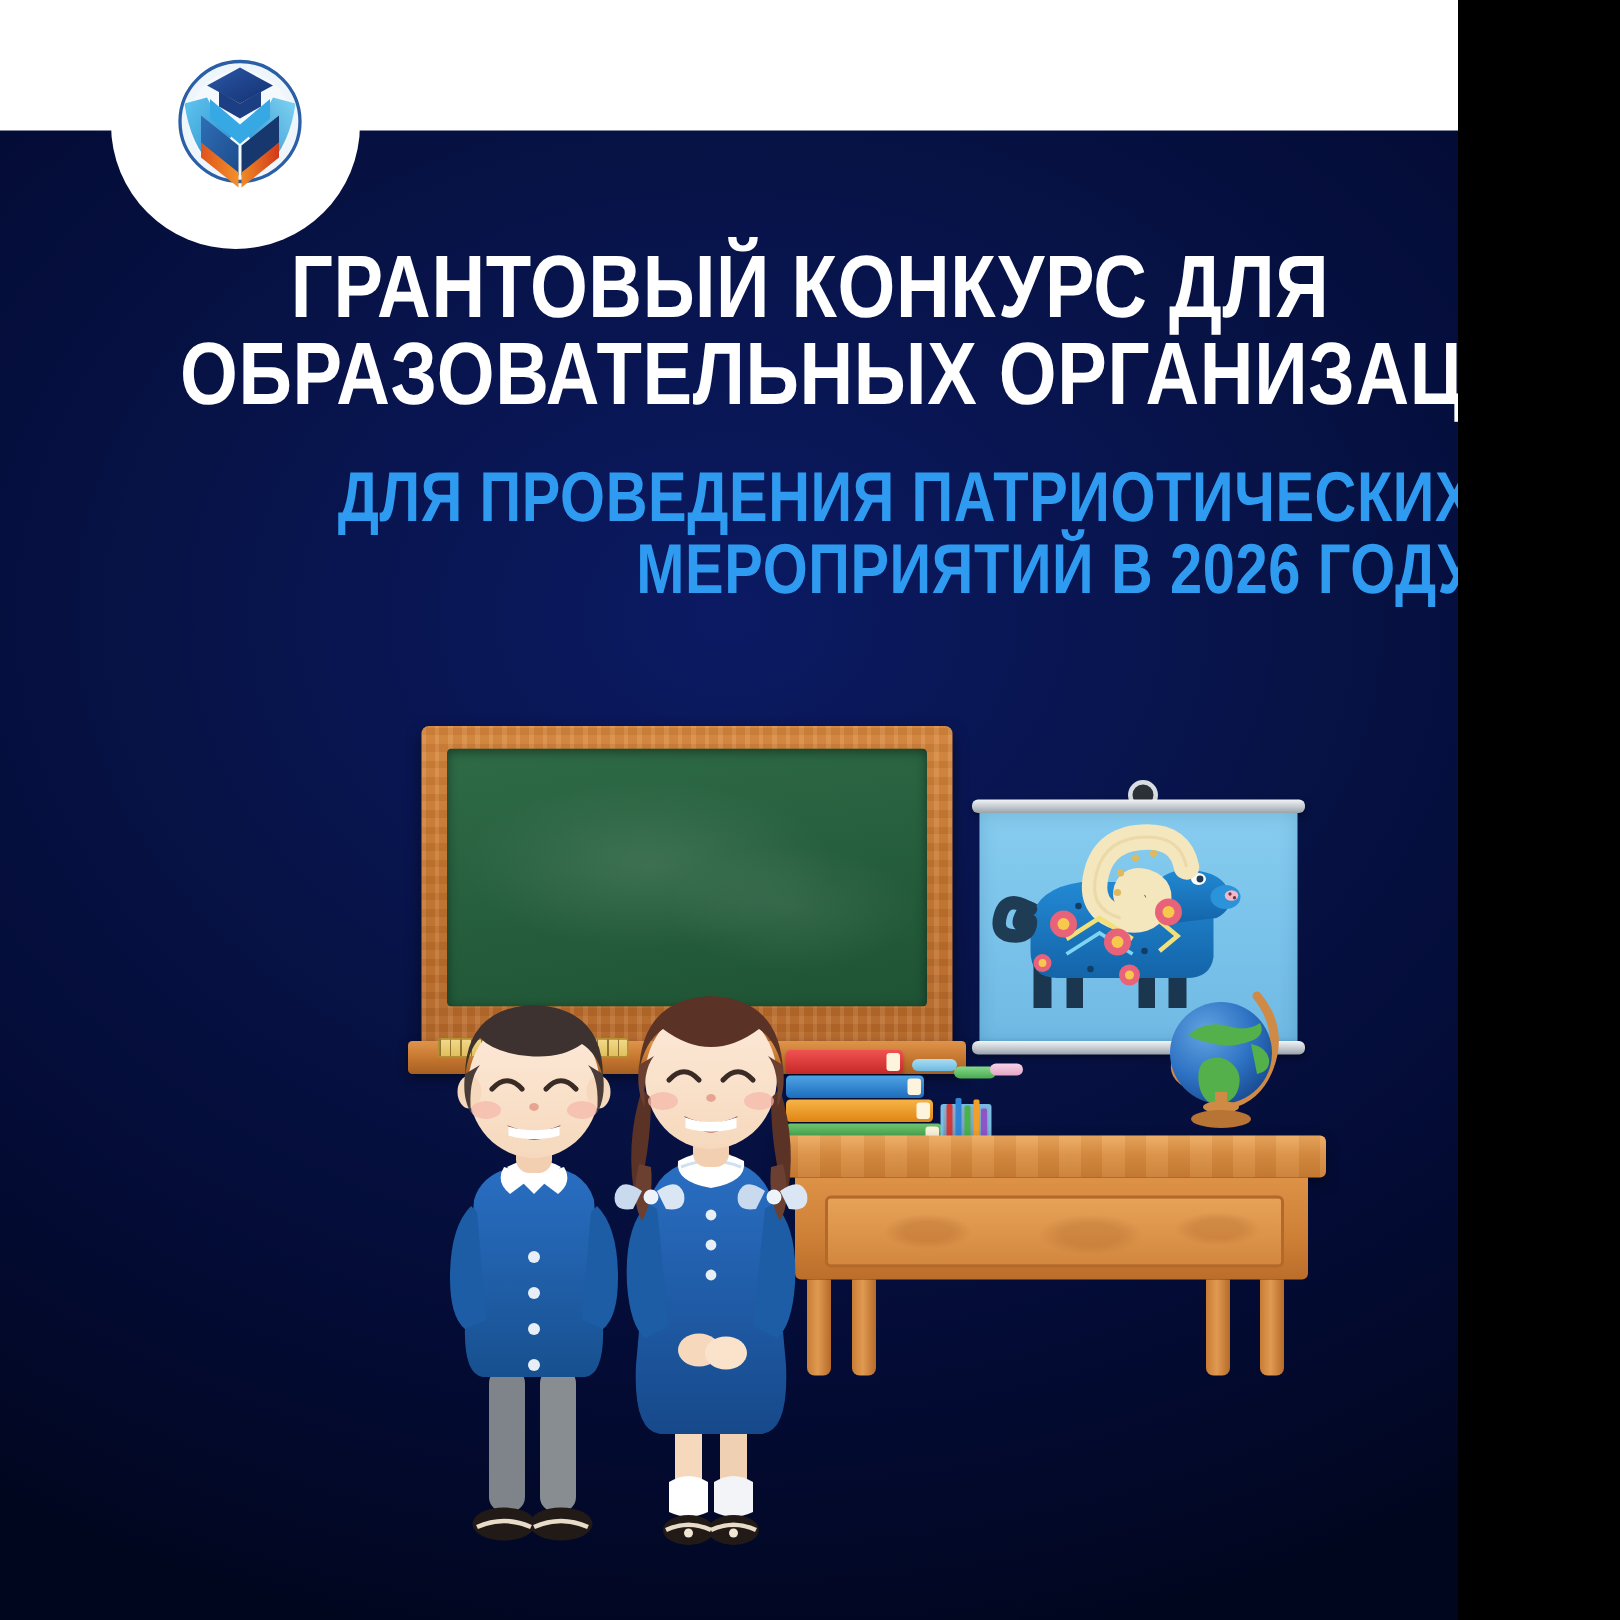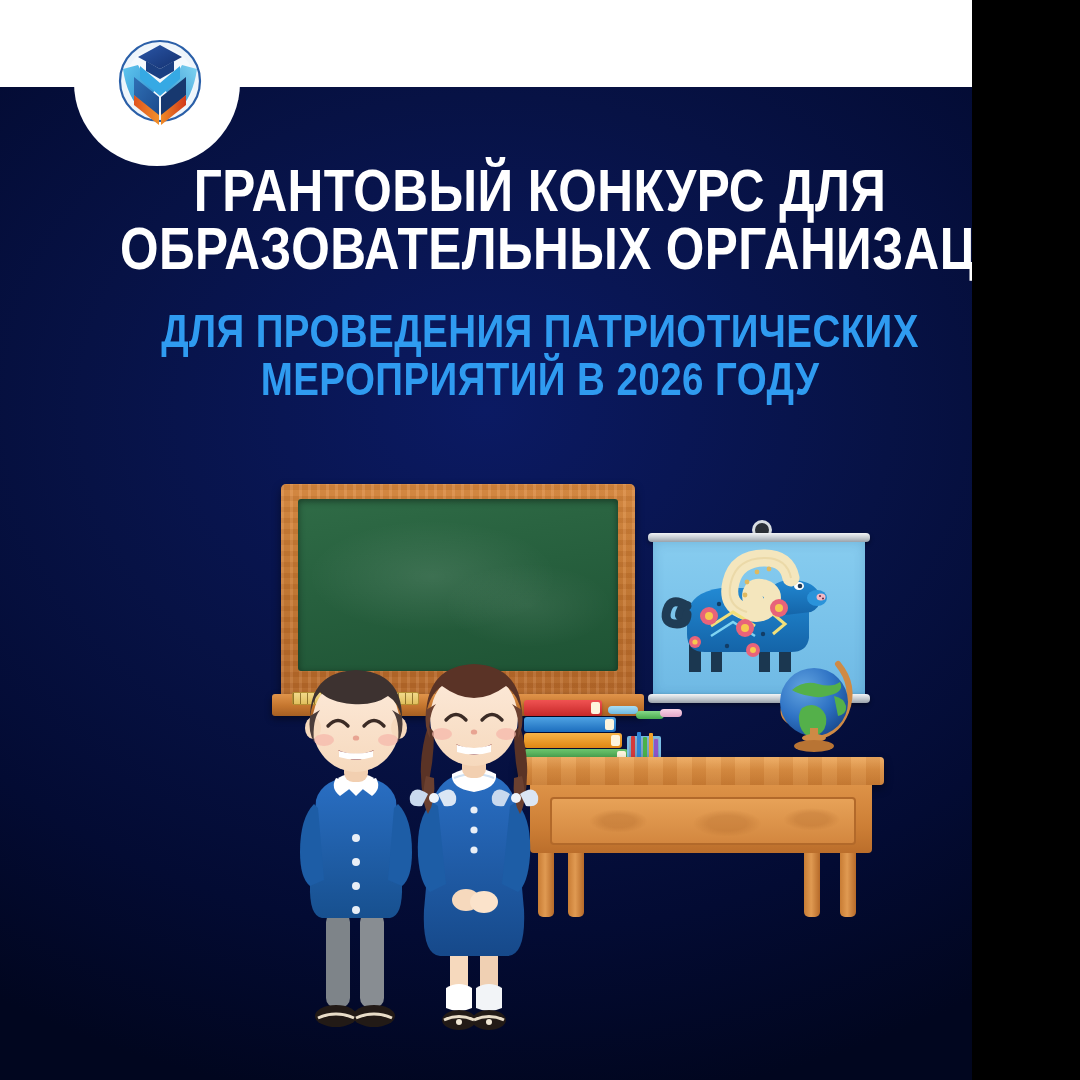--- a/index.html
+++ b/index.html
@@ -37,21 +37,21 @@
     display:block;color:#ffffff;font-weight:700;
     font-family:"Liberation Sans Narrow","Liberation Sans",sans-serif;
     font-stretch:condensed;
     letter-spacing:0.5px;line-height:0.98;
     text-transform:uppercase;
     white-space:nowrap;
   }
   .hl-1{font-size:59px;transform:scaleX(0.84);}
   .hl-2{font-size:59px;transform:scaleX(0.84);}
   .sub{
-    position:absolute;left:0;top:307px;width:1080px;text-align:center;
+    position:absolute;left:0;top:307px;width:1080px;text-align:right;
   }
   .sub-line{
     display:block;color:#2f9bf0;font-weight:700;
     font-family:"Liberation Sans Narrow","Liberation Sans",sans-serif;
     font-size:47px;line-height:1.02;letter-spacing:0.5px;
     text-transform:uppercase;white-space:nowrap;
     transform:scaleX(0.82);
   }
 
   

